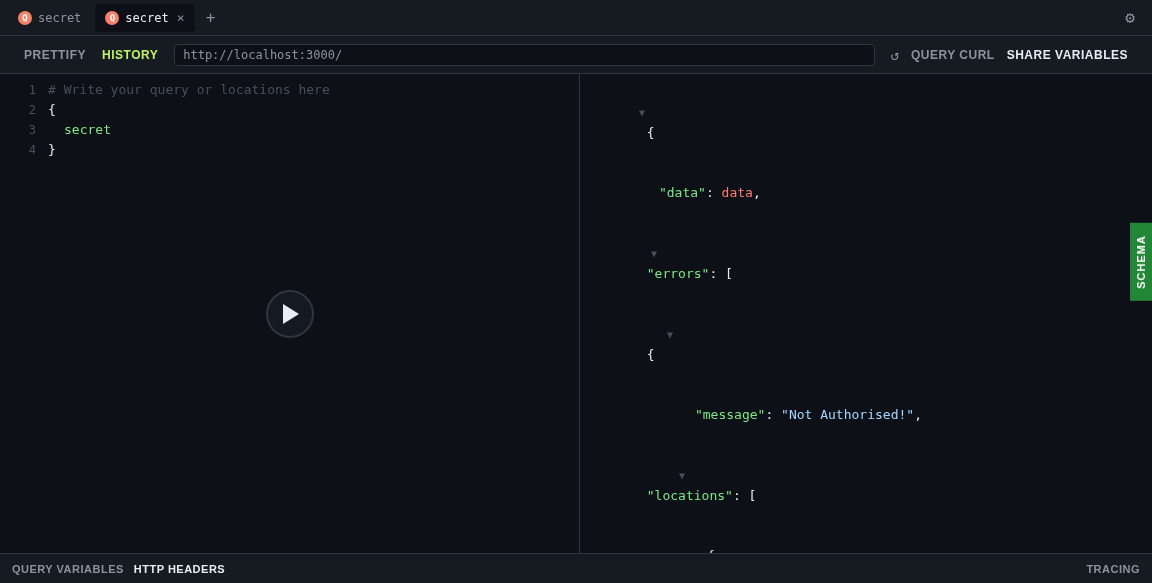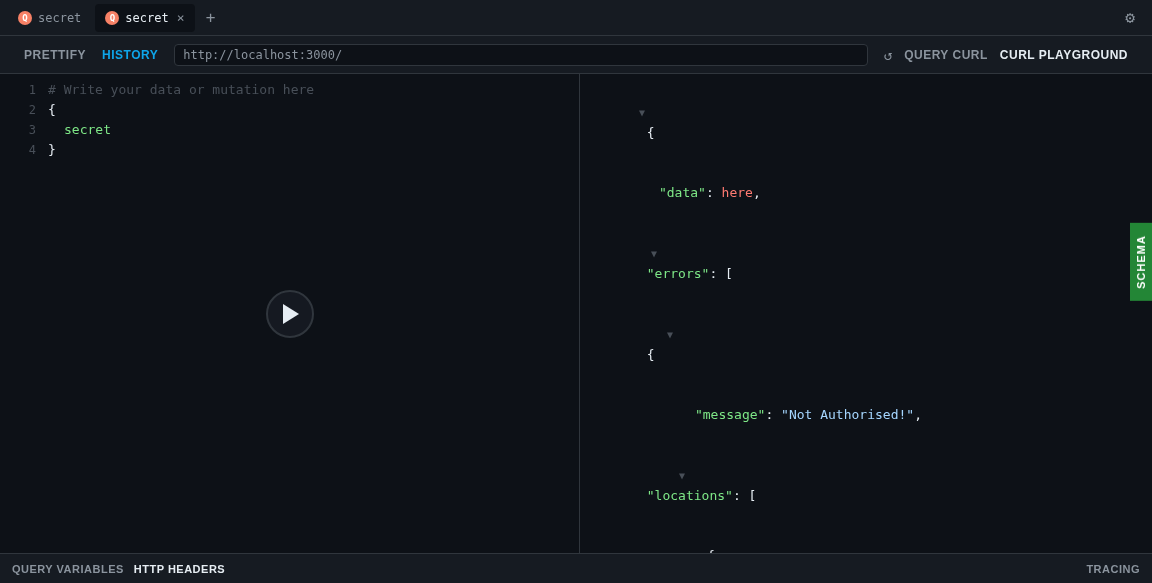--- a/index.html
+++ b/index.html
@@ -93,21 +93,21 @@
     .toolbar-btn {
       font-size: 12px;
       font-weight: 600;
       color: #8b949e;
       cursor: pointer;
       text-transform: uppercase;
       letter-spacing: 0.5px;
       font-family: -apple-system, sans-serif;
     }
     .toolbar-btn.active {
-      color: #0ea5e9;
+      color: #bef264;
     }
     .url-bar {
       flex: 1;
       background: #0d1117;
       border: 1px solid #30363d;
       border-radius: 4px;
       height: 22px;
       padding: 0 8px;
       color: #8b949e;
       font-size: 12px;
@@ -297,30 +297,30 @@
   </div>
 </div>
 
 <div class="toolbar">
   <span class="toolbar-btn">PRETTIFY</span>
   <span class="toolbar-btn active">HISTORY</span>
   <input class="url-bar" type="text" value="http://localhost:3000/" style="">
   <div class="toolbar-right">
     <span class="refresh-btn">↺</span>
     <span class="copy-curl-btn">QUERY CURL</span>
-    <span class="share-playground-btn">CURL PLAYGROUND</span>
+    <span class="share-playground-btn">SHARE VARIABLES</span>
   </div>
 </div>
 
 <div class="main-content">
 
   <div class="query-editor">
     <div class="code-line">
       <span class="line-num">1</span>
-      <span class="code-content code-comment"># Write your data or mutation here</span>
+      <span class="code-content code-comment"># Write your query or locations here</span>
     </div>
     <div class="code-line">
       <span class="line-num">2</span>
       <span class="code-content code-brace">{</span>
     </div>
     <div class="code-line">
       <span class="line-num">3</span>
       <span class="code-content code-field" style="margin-left:16px">secret</span>
     </div>
     <div class="code-line">
@@ -330,21 +330,21 @@
 
     <div class="play-button"></div>
   </div>
 
   <div class="response-panel">
     <div class="json-line">
       <span class="json-arrow">▼</span>
       <span class="json-brace"> {</span>
     </div>
     <div class="json-line">
-      <span style="margin-left:20px"></span><span class="json-key">"data"</span><span class="json-colon">: </span><span class="json-null">here</span><span class="json-colon">,</span>
+      <span style="margin-left:20px"></span><span class="json-key">"data"</span><span class="json-colon">: </span><span class="json-null">data</span><span class="json-colon">,</span>
     </div>
     <div class="json-line">
       <span style="margin-left:12px"></span><span class="json-arrow">▼</span>
       <span class="json-key"> "errors"</span><span class="json-colon">: </span><span class="json-bracket">[</span>
     </div>
     <div class="json-line">
       <span style="margin-left:28px"></span><span class="json-arrow">▼</span>
       <span class="json-brace"> {</span>
     </div>
     <div class="json-line">

